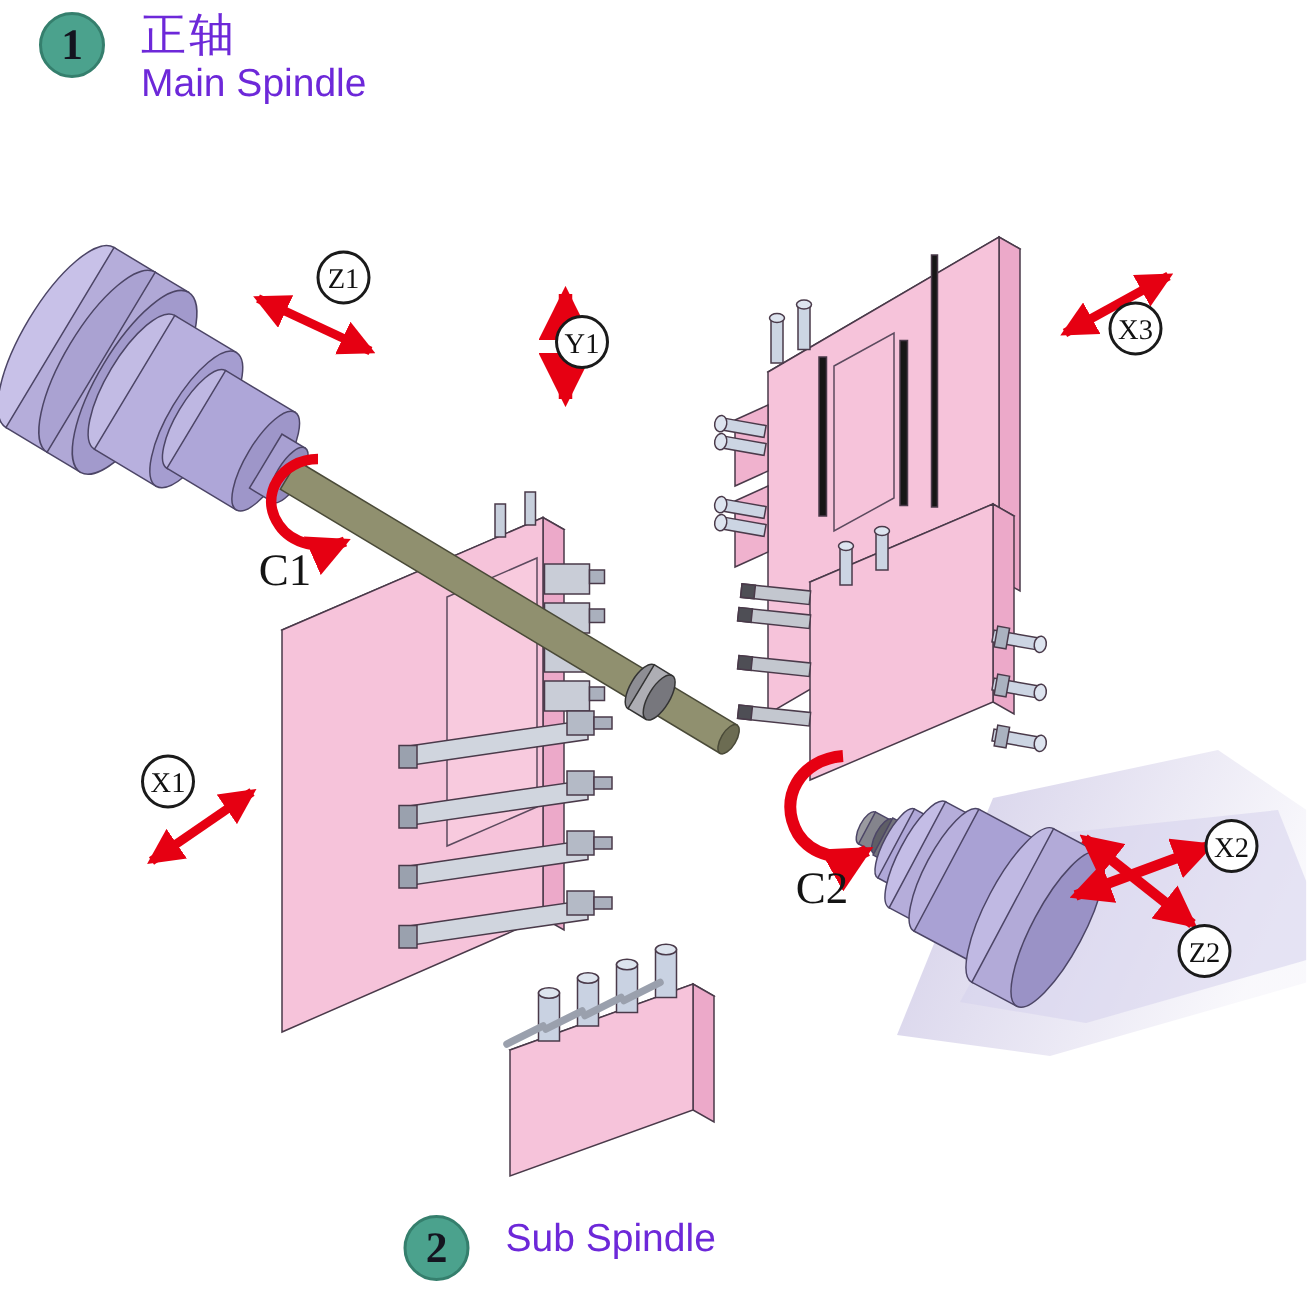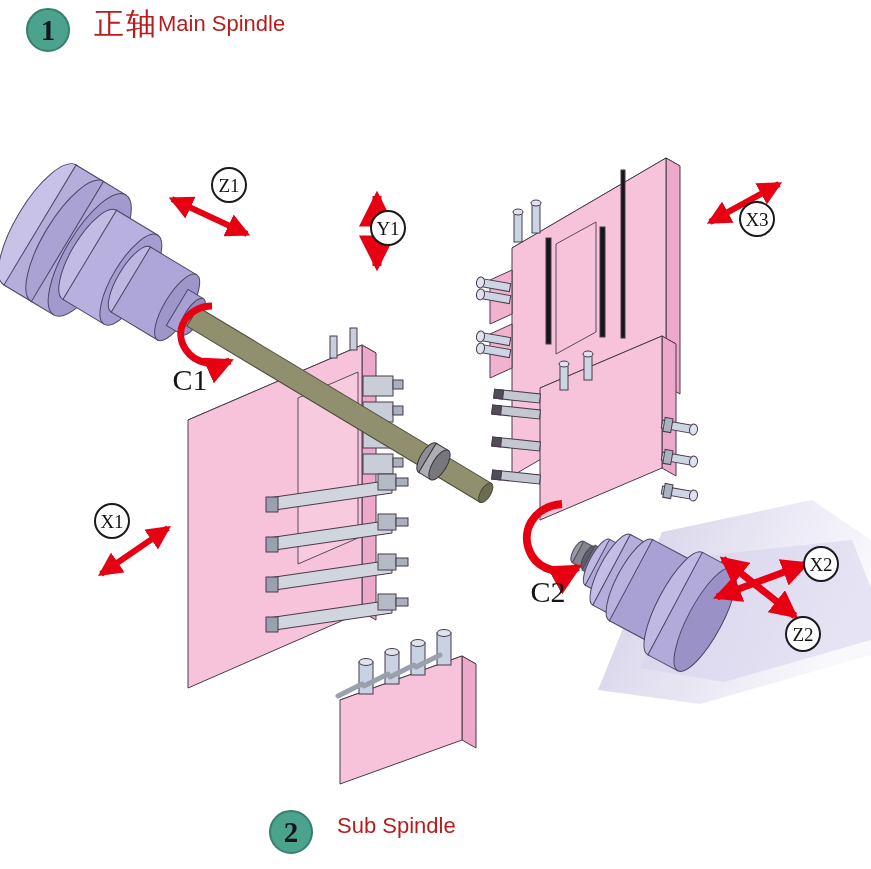--- a/index.html
+++ b/index.html
@@ -3,23 +3,23 @@
 <meta charset="utf-8">
 <style>
   html,body{margin:0;padding:0;background:#fff;}
   .stage{position:relative;width:871px;height:869px;background:#ffffff;overflow:hidden;
          font-family:"Liberation Sans",sans-serif;}
   .stage svg{position:absolute;left:0;top:0;}
   .legend{position:absolute;display:flex;gap:24px;align-items:flex-start;}
   .badge{width:44px;height:44px;border-radius:50%;background:#4ba28d;border:2px solid #357f6d;
          box-sizing:border-box;display:flex;align-items:center;justify-content:center;
          font-family:"Liberation Serif",serif;font-weight:bold;font-size:29px;color:#14141f;}
-  .legend-text{display:flex;flex-direction:row;color:#b91c1c;}
+  .legend-text{display:flex;flex-direction:column;color:#6d28d9;}
   .legend-text .zh{font-size:30px;line-height:32px;letter-spacing:2px;}
-  .legend-text .en{font-size:22px;line-height:31px;}
+  .legend-text .en{font-size:26px;line-height:31px;}
   .chip-text{font-family:"Liberation Serif",serif;font-size:19px;fill:#111;text-anchor:middle;}
   .ctext{font-family:"Liberation Serif",serif;font-size:30px;fill:#141414;text-anchor:middle;}
 </style>
 </head>
 <body>
 
 <div class="stage">
 
 <svg width="871" height="869" viewBox="0 0 871 869">
   <defs>

